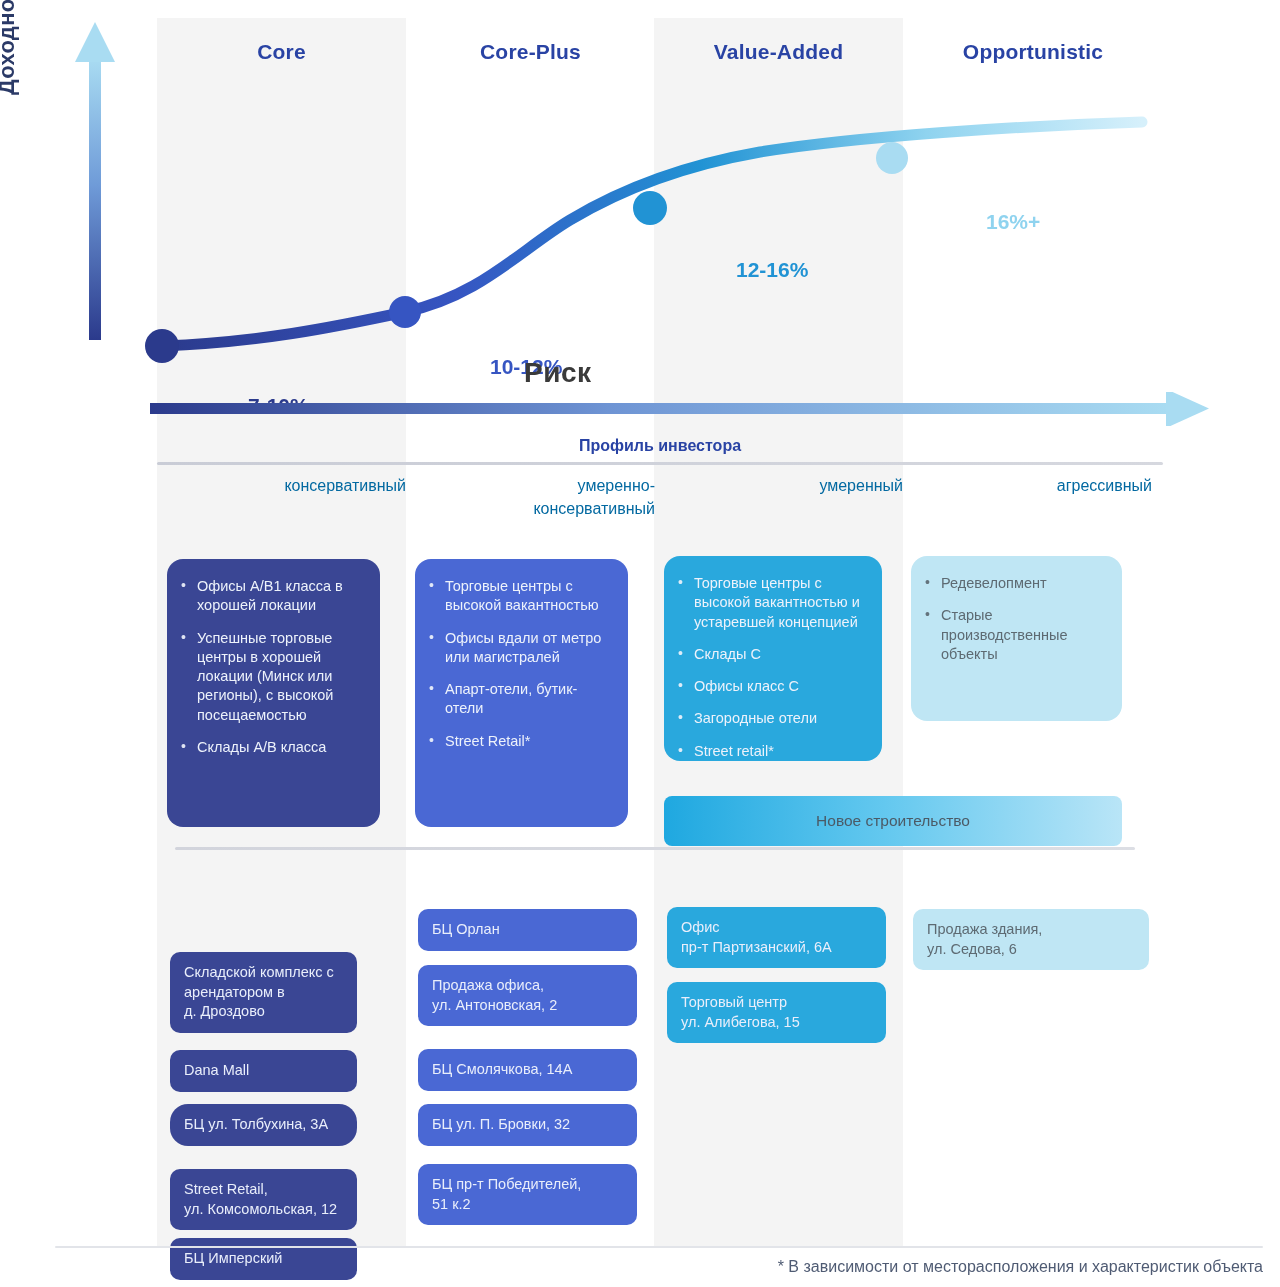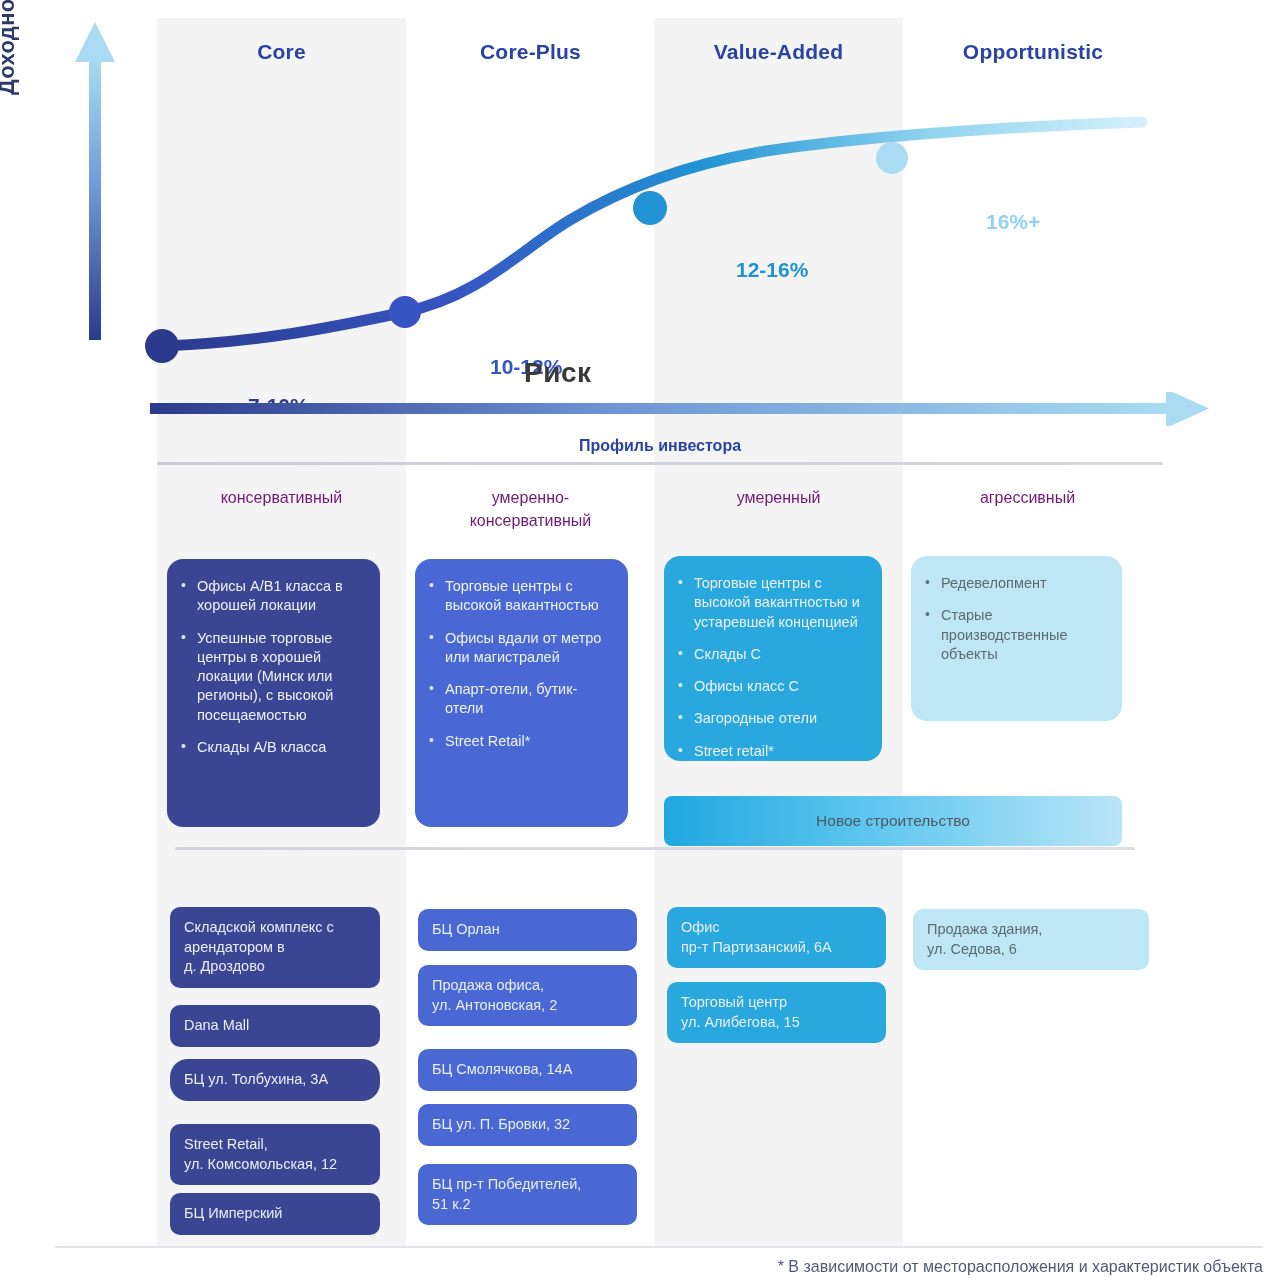--- a/index.html
+++ b/index.html
@@ -58,22 +58,22 @@
     font-size:16px;font-weight:bold;color:#2943a4;
   }
   .rule{position:absolute;height:3px;border-radius:2px;}
   #rule-top{left:157px;top:462px;width:1006px;
     background:linear-gradient(90deg,#c9ccd6,#d6d8df);}
   #rule-mid{left:175px;top:847px;width:960px;
     background:linear-gradient(90deg,#d2d4dc,#dcdee4);}
   #rule-bottom{left:55px;top:1246px;width:1208px;height:2px;background:#e2e4e9;}
 
   .profile-item{
-    position:absolute;top:486px;
-    font-size:16px;color:#701a75;text-align:center;line-height:1.45;
+    position:absolute;top:474px;
+    font-size:16px;color:#0369a1;text-align:right;line-height:1.45;
   }
   #prof0{left:157px;width:249px;}
   #prof1{left:406px;width:249px;}
   #prof2{left:654px;width:249px;}
   #prof3{left:903px;width:249px;}
 
   
   .asset-card{
     position:absolute;border-radius:16px;box-sizing:border-box;
     padding:18px 16px 16px 14px;
@@ -102,21 +102,21 @@
     color:#4b5a66;font-size:15.5px;
     display:flex;align-items:center;justify-content:center;
   }
 
   
   .pill{
     position:absolute;border-radius:10px;box-sizing:border-box;
     padding:11px 14px;font-size:14.5px;line-height:1.35;
     color:#e9eefb;
   }
-  .col0 .pill{background:#3a4694;left:170px;width:210px;}
+  .col0 .pill{background:#3a4694;left:170px;width:187px;margin-top:45px;}
   .col1 .pill{background:#4a68d4;left:418px;width:219px;}
   .col2 .pill{background:#29a8dd;left:667px;width:219px;}
   .col3 .pill{background:#bfe6f4;left:913px;width:236px;color:#5d6a72;}
 
   
   #footnote{
     position:absolute;right:17px;top:1258px;
     font-size:16px;color:#4f5b73;
   }
 </style>

